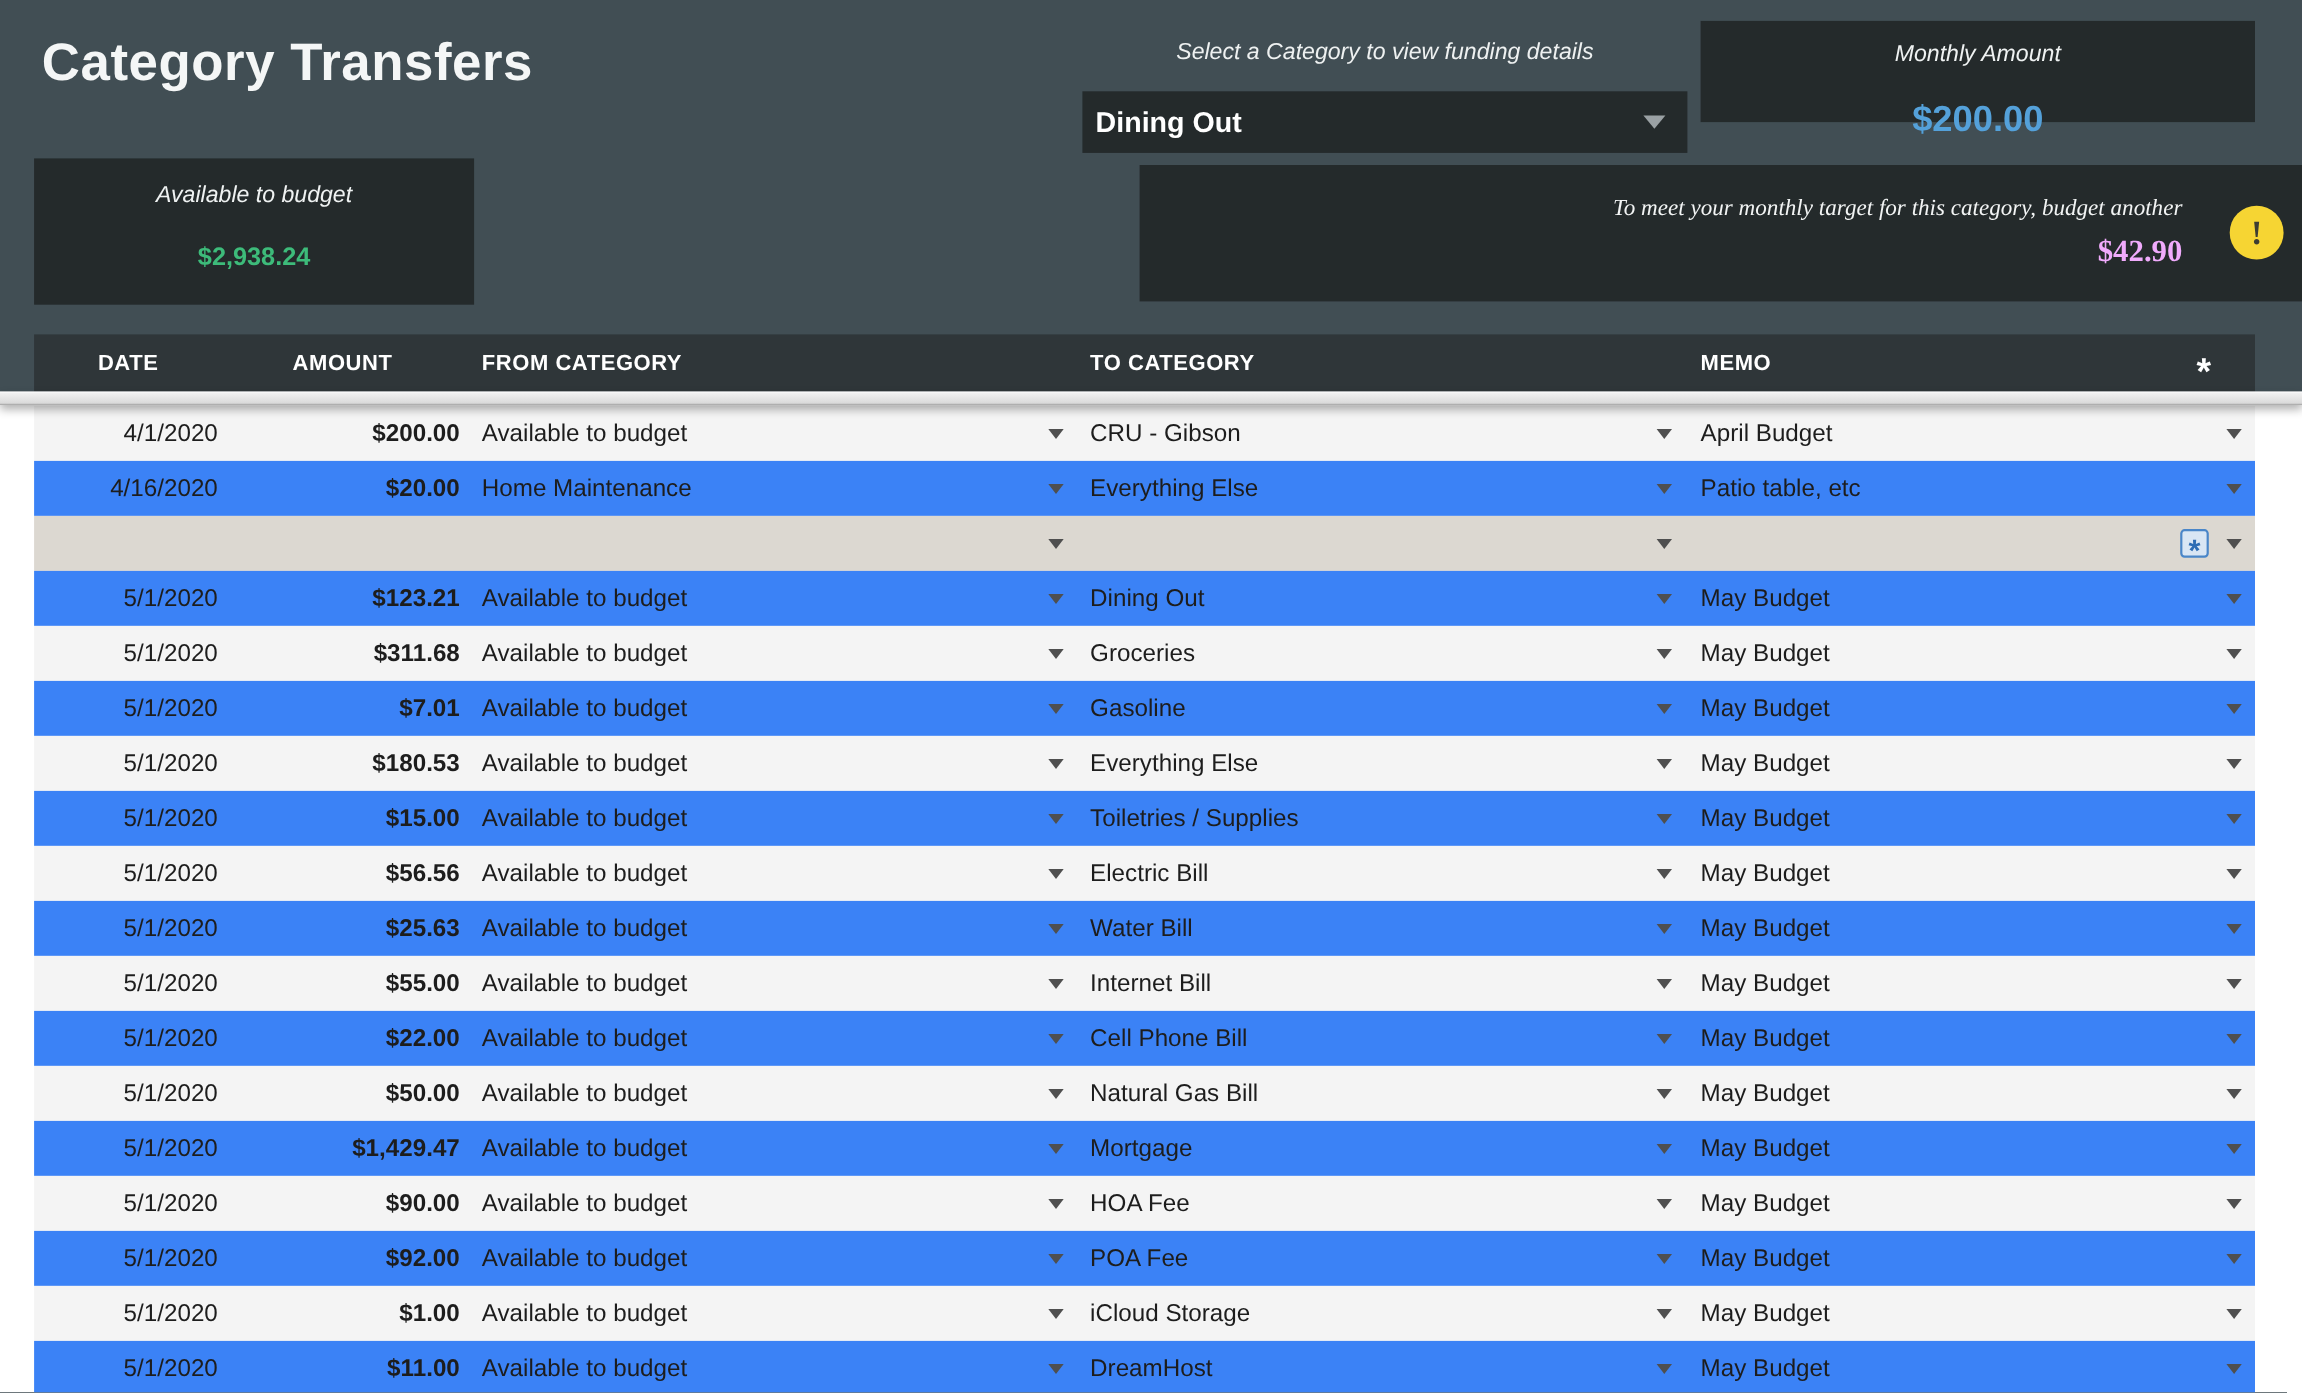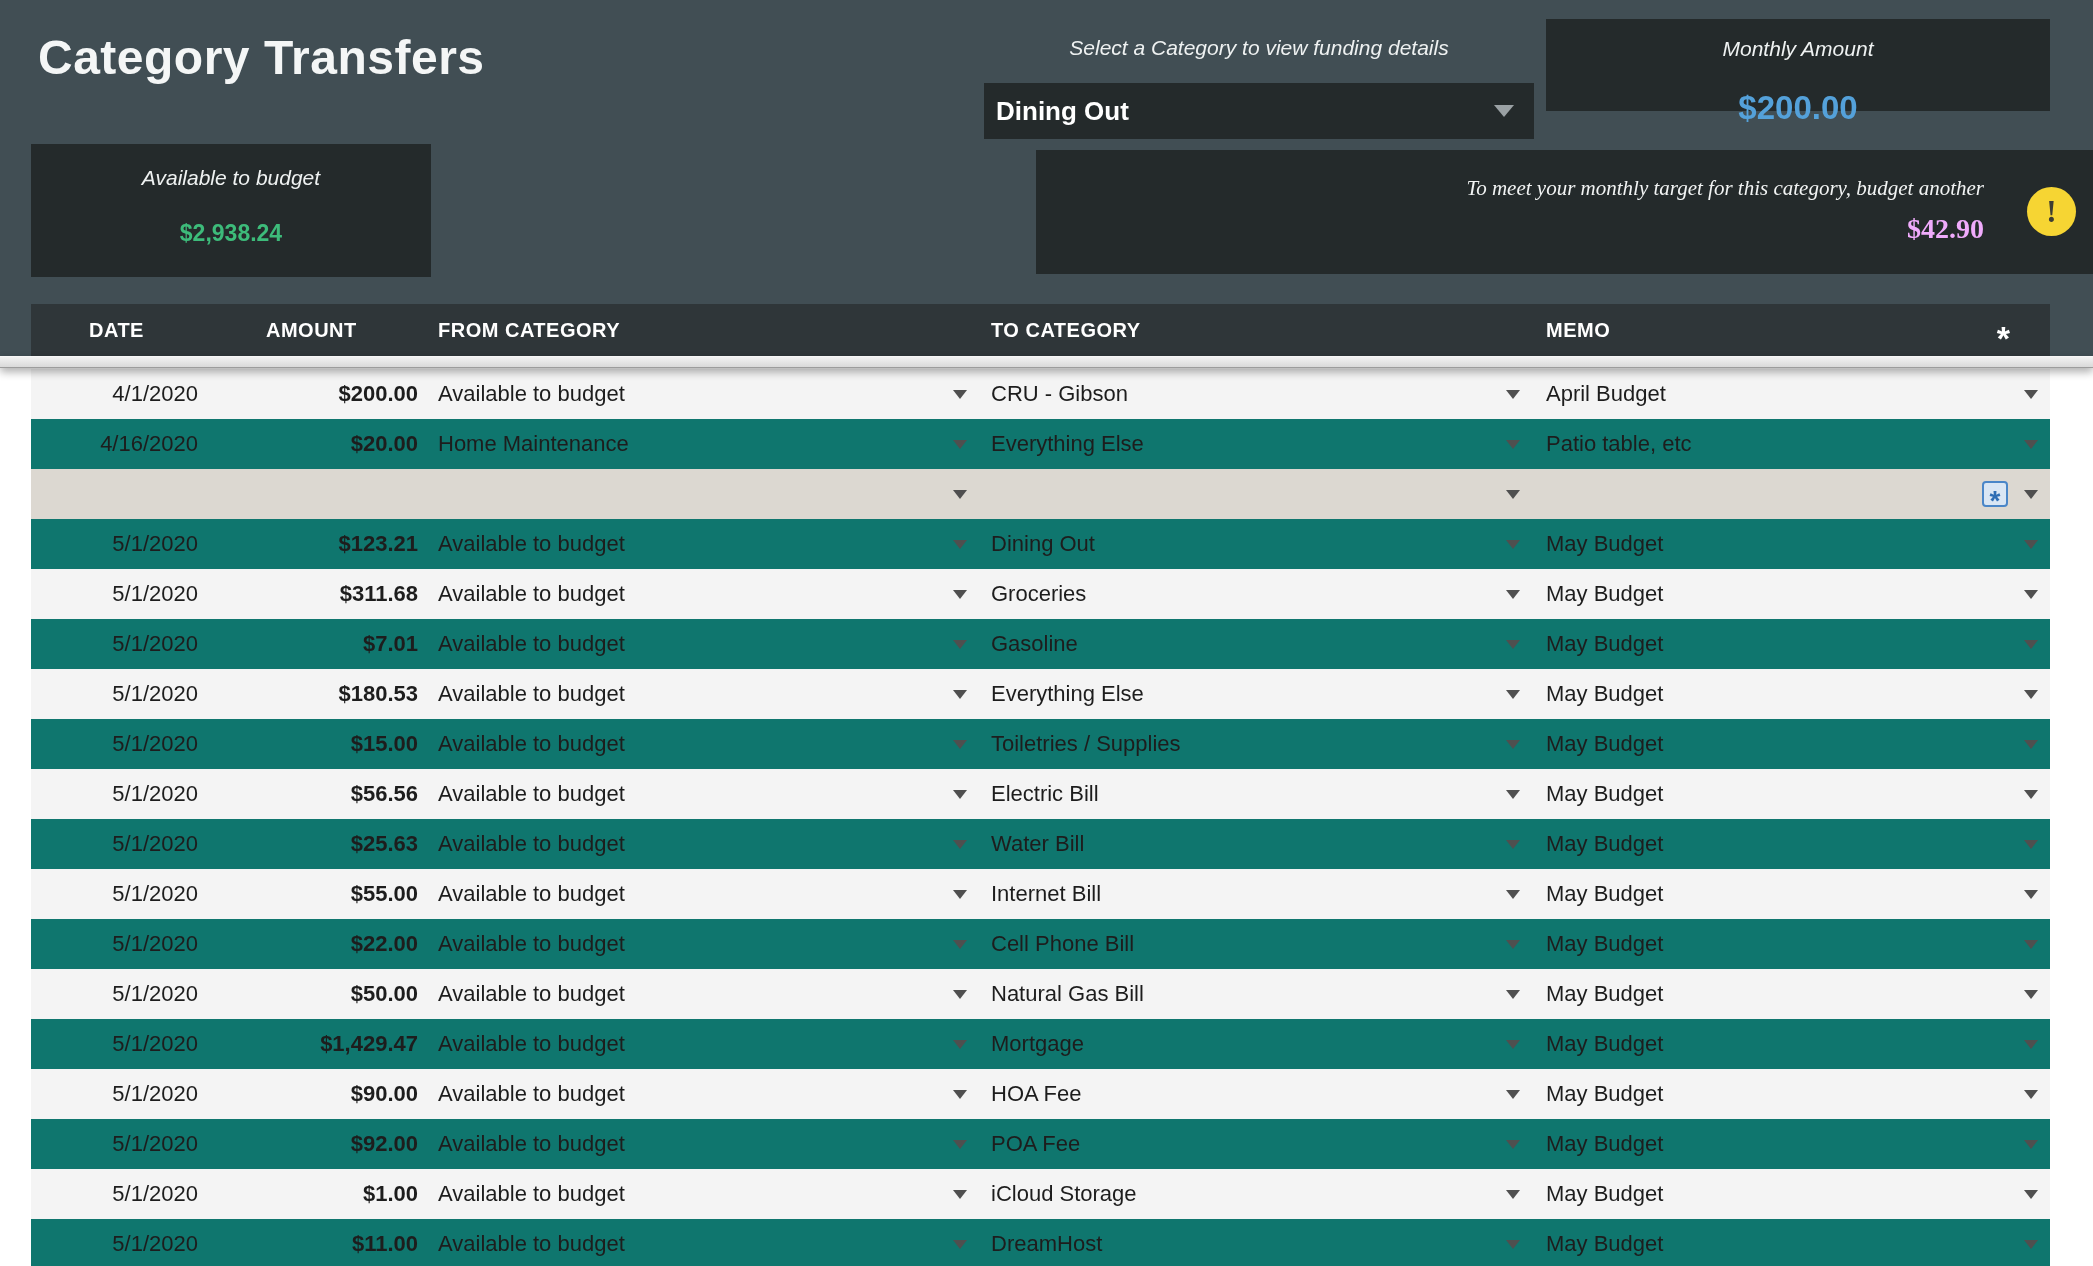--- a/index.html
+++ b/index.html
@@ -178,21 +178,21 @@
     border-top: 1px solid #f7f7f7;
     border-bottom: 1px solid #9c9c9c;
     box-shadow: 0 4px 9px rgba(0,0,0,.32);
     z-index: 3;
   }
   .rows {
     position: absolute;
     top: 13px; left: 31px;
     width: 2019px;
   }
-  .row { height: 50px; background: #0f766e; }
+  .row { height: 50px; background: #3b82f6; }
   .row.shaded  { background: #f4f4f4; }
   .row.new-row { background: #dcd8d1; }
 
   .cell {
     display: flex;
     align-items: center;
     font-size: 22px;
     color: #1d1d1d;
     white-space: nowrap;
     overflow: hidden;

